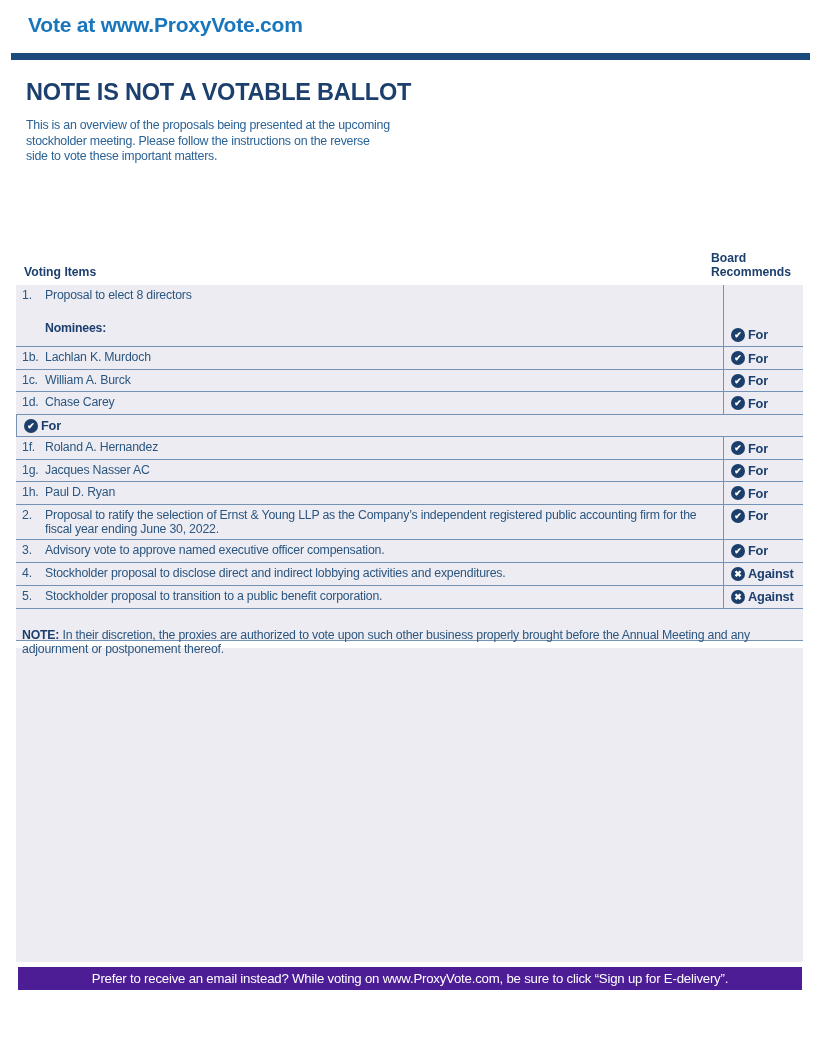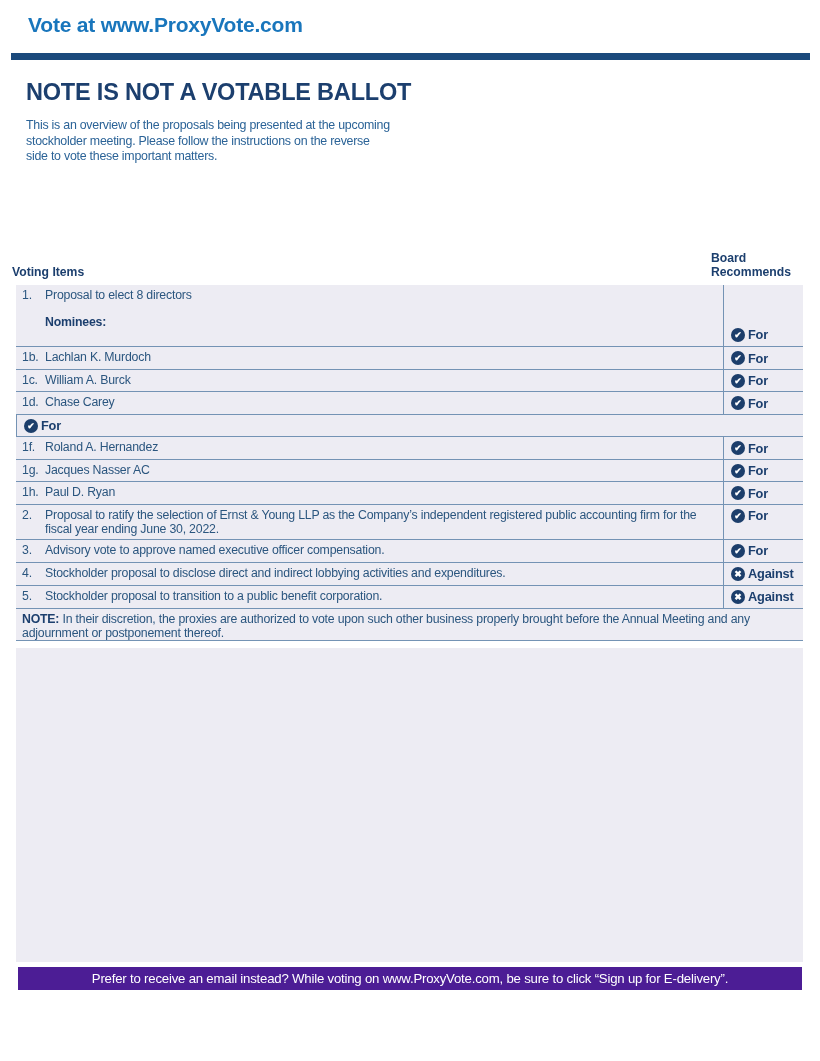--- a/index.html
+++ b/index.html
@@ -8,47 +8,47 @@
 
   .header-link{position:absolute;left:28px;top:13px;font-size:21px;font-weight:bold;
        color:#1976BC;letter-spacing:-0.2px;}
   .rule{position:absolute;left:11px;top:53px;width:799px;height:7px;background:#1B4A7C;}
 
   .page-title{position:absolute;left:26px;top:79px;font-size:23.5px;font-weight:bold;
        color:#1C3F6E;letter-spacing:-0.2px;}
   .intro{position:absolute;left:26px;top:118px;width:366px;font-size:12.4px;line-height:15.7px;
        color:#2B6397;letter-spacing:-0.25px;}
 
-  .colhead-left{position:absolute;left:12px;top:265px;font-size:12.2px;font-weight:bold;color:#1C3F6E;}
+  .colhead-left{position:absolute;left:24px;top:265px;font-size:12.2px;font-weight:bold;color:#1C3F6E;}
   .colhead-right{position:absolute;right:17px;top:252px;width:92px;font-size:12.2px;font-weight:bold;
        color:#1C3F6E;line-height:13.5px;text-align:left;}
 
   .vtable{position:absolute;left:16px;top:285px;width:787px;}
   .row{display:flex;background:#EDECF3;border-bottom:1px solid #7493B4;box-sizing:border-box;}
   .row.h1{height:62px;}
   .row.hs{height:22.5px;}
   .row.hl{height:35px;}
   .row.h3{height:23px;}
   .row.hn{height:32px;}
   .cmain{flex:1;padding:3px 8px 0 6px;color:#2B567F;font-size:12.3px;letter-spacing:-0.2px;
        line-height:14.8px;min-width:0;}
   .line{display:flex;}
-  .line + .line{margin-top:12px;align-items:flex-end;}
+  .line + .line{margin-top:18px;align-items:flex-end;}
   .num{flex:0 0 23px;}
   .txt{flex:1;min-width:0;}
   .txt-cap{max-width:662px;}
   .subhead{font-weight:bold;color:#1C3F6E;}
   .crec{flex:0 0 80px;border-left:1px solid #7493B4;box-sizing:border-box;
        padding:3.5px 0 0 7px;display:flex;flex-direction:column;}
   .crec.bottom{justify-content:flex-end;padding-bottom:4px;}
   .rec{display:flex;align-items:center;font-weight:bold;color:#1C3F6E;font-size:12.8px;
        letter-spacing:-0.2px;white-space:nowrap;}
   .circle{flex:0 0 14px;width:14px;height:14px;border-radius:50%;background:#1C3E6B;color:#ffffff;
        font-size:9px;line-height:14px;text-align:center;font-weight:bold;margin-right:3px;}
-  .note-main{padding:3px 14px 0 6px;}
+  .note-main{padding:19px 14px 0 6px;}
   .note-label{font-weight:bold;color:#1C3F6E;}
 
   .spacer{height:7px;background:#ffffff;}
   .empty-panel{height:314px;background:#EDECF3;}
 
   .footer-bar{position:absolute;left:18px;top:967px;width:784px;height:23px;background:#4c1d95;
        color:#ffffff;text-align:center;line-height:23px;font-size:13.2px;letter-spacing:-0.2px;}
   .form-code{position:absolute;left:0;top:1086px;width:702px;text-align:center;font-size:12px;
        color:#49525B;letter-spacing:-0.2px;}
 </style>

